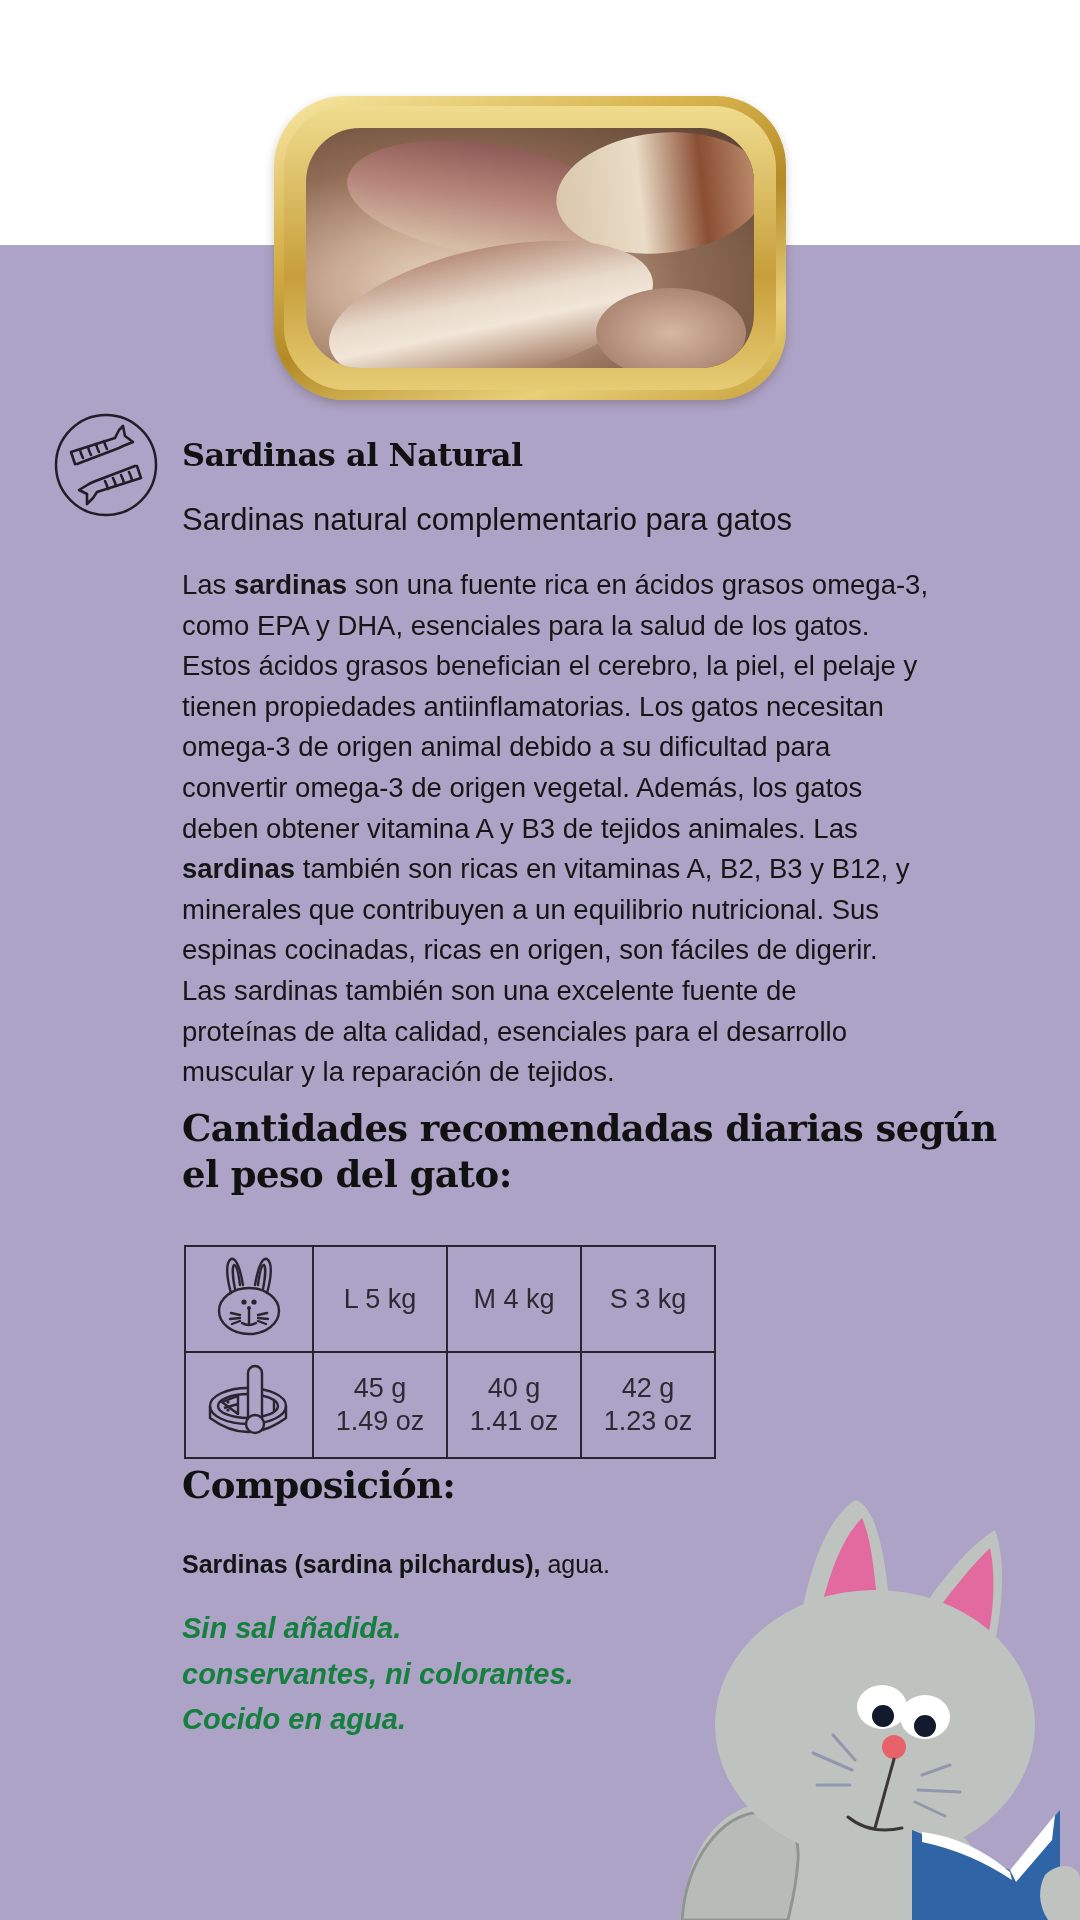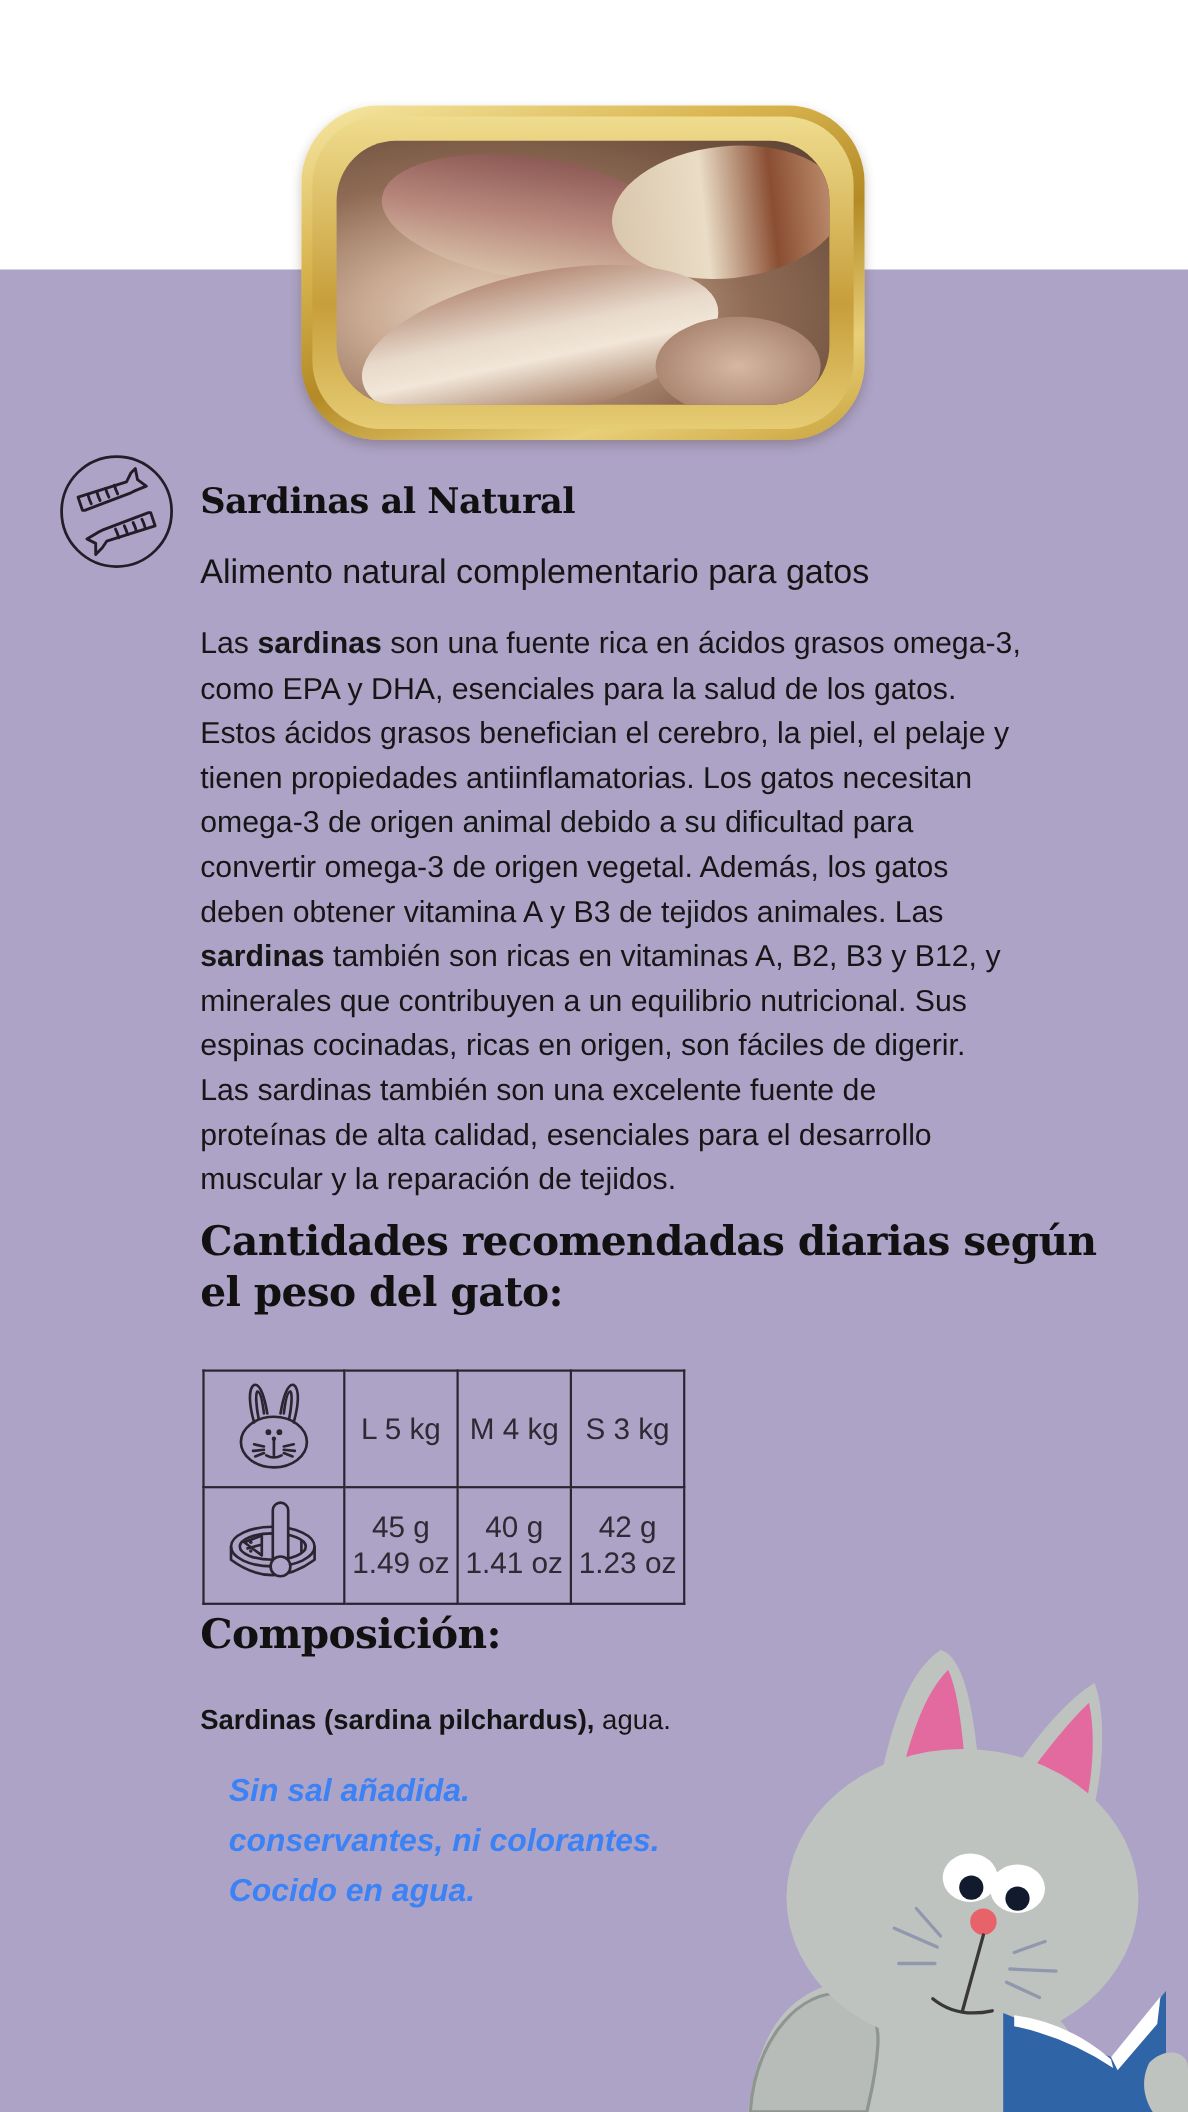--- a/index.html
+++ b/index.html
@@ -37,28 +37,28 @@
   .body-text .line { display: block; white-space: nowrap; }
   .body-text b { font-weight: bold; }
 
   .section-heading { position: absolute; left: 182px; font-family: "DejaVu Serif", serif; font-weight: bold;
                      font-size: 37px; line-height: 46px; color: #111; letter-spacing: -0.6px; }
   .h-quantities { top: 1105px; width: 820px; }
   .h-composition { top: 1462px; white-space: nowrap; }
 
   
   .dose-table { position: absolute; left: 184px; top: 1245px; border-collapse: collapse; }
-  .dose-table td { border: 2.5px solid #2a2530; width: 103px; height: 106px; text-align: center; vertical-align: middle;
+  .dose-table td { border: 2.5px solid #2a2530; width: 134px; height: 106px; text-align: center; vertical-align: middle;
                    font-size: 27px; color: #2e2a34; line-height: 33px; }
   .dose-table td.icon-cell { width: 128px; }
 
   .composition { position: absolute; left: 182px; top: 1550px; font-size: 25px; color: #141414; white-space: nowrap; }
   .composition b { font-weight: bold; }
 
-  .notes { position: absolute; left: 182px; top: 1606px; font-size: 29px; line-height: 45.5px; font-style: italic; font-weight: bold; color: #3b82f6; margin-left: 26px; }
+  .notes { position: absolute; left: 182px; top: 1606px; font-size: 29px; line-height: 45.5px; font-style: italic; font-weight: bold; color: #15803d; }
   .notes .line { display: block; white-space: nowrap; }
 
   .cat { position: absolute; left: 660px; top: 1480px; width: 420px; height: 440px; }
 </style>
 </head>
 <body>
 
 <div class="top-band"></div>
 <div class="purple-panel"></div>
 
@@ -79,21 +79,21 @@
 
     <path d="M22 52 L18 40 L62 26 L66 18 L70 14 L72 24 L80 30 L70 34 L66 36 L24 52 Z"></path>
     <path d="M30 46 q-2 -4 -3 -8 M38 43 q-2 -4 -3 -8 M46 40 q-2 -4 -3 -8 M54 37 q-2 -4 -3 -8"></path>
 
     <path d="M84 54 L88 66 L44 80 L40 86 L34 92 L34 82 L26 78 L36 72 L40 70 L82 54 Z"></path>
     <path d="M76 60 q2 4 3 8 M68 63 q2 4 3 8 M60 66 q2 4 3 8 M52 69 q2 4 3 8"></path>
   </g>
 </svg>
 
 <h1 class="title">Sardinas al Natural</h1>
-<div class="subtitle">Alimento natural complementario para gatos</div>
+<div class="subtitle">Sardinas natural complementario para gatos</div>
 
 <div class="body-text" id="desc">
     <span class="line"><span>Las </span><b>sardinas</b><span> son una fuente rica en ácidos grasos omega-3,</span></span>
     <span class="line"><span>como EPA y DHA, esenciales para la salud de los gatos.</span></span>
     <span class="line"><span>Estos ácidos grasos benefician el cerebro, la piel, el pelaje y</span></span>
     <span class="line"><span>tienen propiedades antiinflamatorias. Los gatos necesitan</span></span>
     <span class="line"><span>omega-3 de origen animal debido a su dificultad para</span></span>
     <span class="line"><span>convertir omega-3 de origen vegetal. Además, los gatos</span></span>
     <span class="line"><span>deben obtener vitamina A y B3 de tejidos animales. Las</span></span>
     <span class="line"><b>sardinas</b><span> también son ricas en vitaminas A, B2, B3 y B12, y</span></span>

